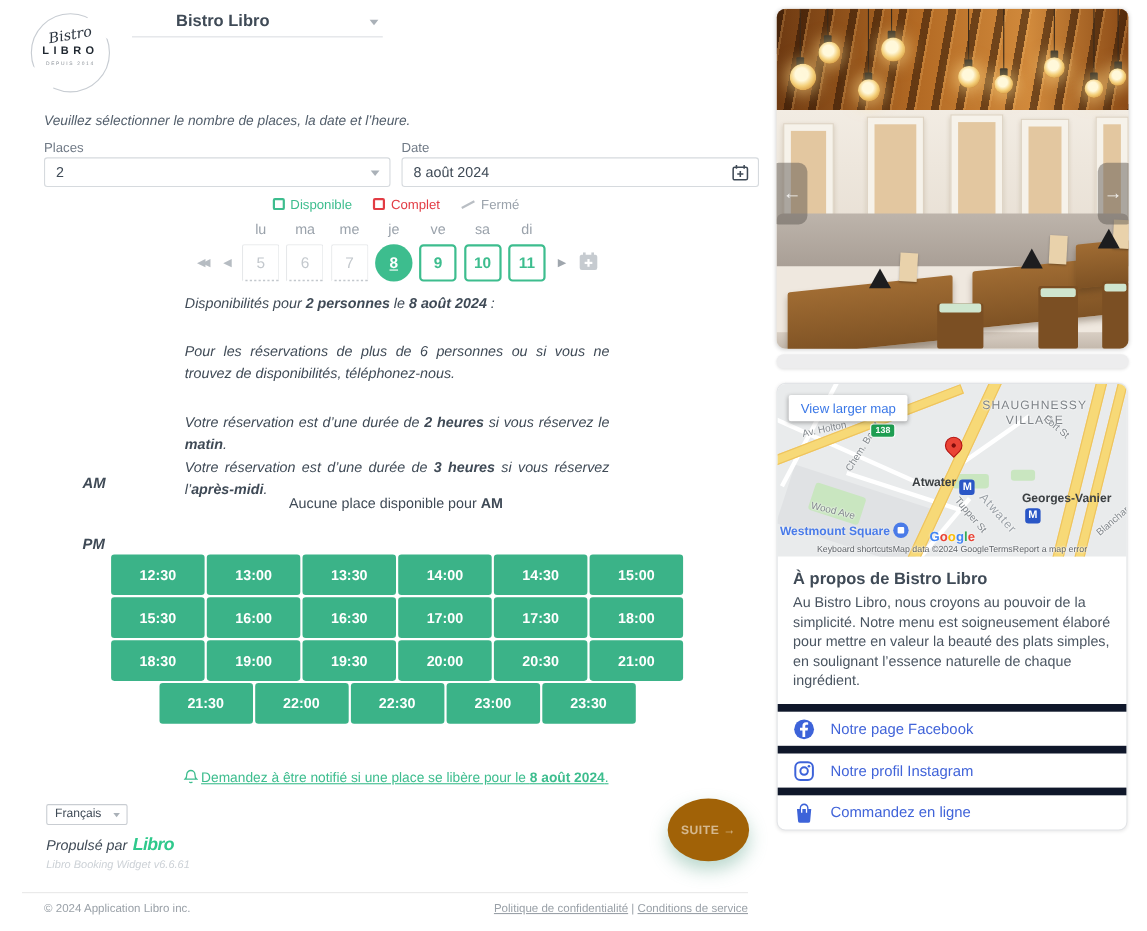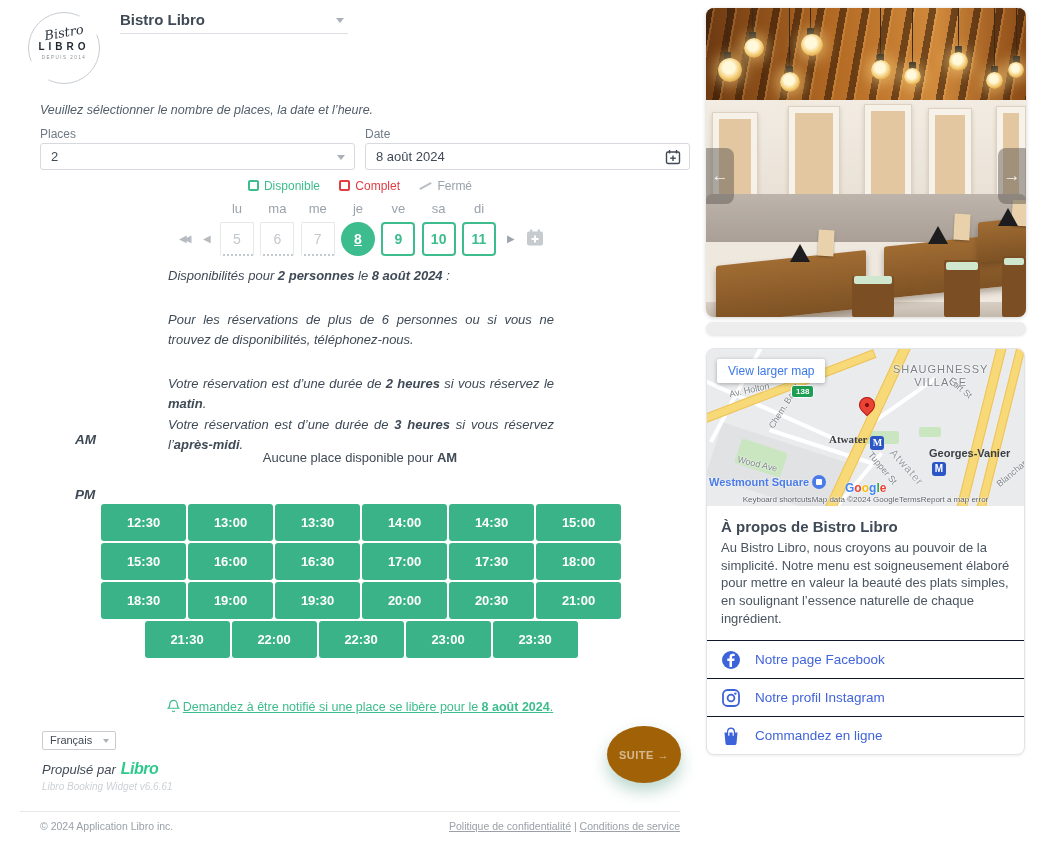--- a/index.html
+++ b/index.html
@@ -12,21 +12,21 @@
 
   
   .logo{left:28px;top:12px;width:72px;height:72px;border:1px solid #c7ccd2;border-radius:50%;text-align:center;background:#fff;}
   .logo .gap1{position:absolute;width:26px;height:10px;background:#fff;right:-4px;top:6px;transform:rotate(35deg);}
   .logo .gap2{position:absolute;width:26px;height:10px;background:#fff;left:-4px;bottom:6px;transform:rotate(35deg);}
   .logo-script{display:block;margin-top:12px;font-family:"DejaVu Serif",serif;font-style:italic;font-size:13px;color:#2c3540;transform:rotate(-10deg);}
   .logo-word{display:block;margin-top:1px;font-size:10px;font-weight:bold;letter-spacing:4px;color:#1f2730;}
   .logo-tag{display:block;margin-top:3px;font-size:4.5px;letter-spacing:1.5px;color:#8a9097;}
 
   .rest-select{left:120px;top:8px;width:228px;height:26px;border-bottom:1px solid #dcdfe3;cursor:pointer;}
-  .rest-name{font-size:15px;font-weight:bold;color:#3f4a56;line-height:24px;}
+  .rest-name{font-size:15px;font-weight:bold;color:#3f4a56;line-height:24px;margin-left:40px;}
   .caret{position:absolute;width:0;height:0;border-left:4px solid transparent;border-right:4px solid transparent;border-top:5px solid #aab1b8;}
   .rest-select .caret{right:4px;top:10px;}
   .addr{left:120px;top:41px;font-size:12.5px;font-style:italic;color:#4e5a68;line-height:15.5px;}
 
   .instruction{left:40px;top:103px;font-size:12.5px;font-style:italic;color:#525e6b;}
 
   .field-label{font-size:12px;color:#707a86;}
   .pl-label{left:40px;top:127px;}
   .dt-label{left:365px;top:127px;}
   .input{height:27px;border:1px solid #d6dade;border-radius:3px;background:#fff;font-size:13px;color:#3f4a56;line-height:25px;padding:0 10px;cursor:pointer;}
@@ -128,21 +128,21 @@
   .pin{position:absolute;width:16px;height:16px;background:#ea4335;border-radius:50% 50% 50% 0;transform:rotate(-45deg);border:1px solid #b31412;}
   .pin::after{content:"";position:absolute;left:5px;top:5px;width:4px;height:4px;background:#7e0d0b;border-radius:50%;}
   .viewlarger{position:absolute;left:10px;top:10px;background:#fff;border-radius:2px;box-shadow:0 1px 4px rgba(0,0,0,.3);padding:5px 11px;font-size:12px;color:#3b78e7;cursor:pointer;}
   .glogo{position:absolute;left:138px;bottom:11px;font-size:12px;font-weight:bold;text-shadow:0 0 2px #fff;cursor:pointer;}
   .map-attr{position:absolute;left:0;bottom:0;width:100%;display:flex;justify-content:center;padding:2px 6px;font-size:8px;color:#5f6368;text-shadow:0 0 2px #fff,0 0 2px #fff;}
   .map-attr span{cursor:pointer;}
 
   .about{padding:12px 14px 13px 14px;}
   .about h3{margin:0 0 4px 0;font-size:15px;color:#3f4a56;}
   .about p{margin:0;font-size:13px;line-height:1.36;color:#4a5561;}
-  .link-row{border-top:1px solid #0f172a;height:38px;display:flex;align-items:center;padding:0 14px;cursor:pointer;}
+  .link-row{border-top:7px solid #0f172a;height:38px;display:flex;align-items:center;padding:0 14px;cursor:pointer;}
   .link-row .lbl{font-size:13.5px;color:#4164d9;margin-left:14px;}
 </style>
 </head>
 <body>
 
 <div class="page">
 
   <div class="left">
 
     <div class="abs logo">
@@ -387,21 +387,21 @@
       <div class="maplbl" style="left:22px;top:36px;transform:rotate(-12deg);">Av. Holton</div>
       <div class="maplbl" style="left:52px;top:52px;transform:rotate(-58deg);">Chem. Barat</div>
       <div class="rtbadge" style="left:84px;top:36px;">138</div>
       <div class="maplbl" style="left:240px;top:34px;transform:rotate(40deg);">Fort St</div>
       <div class="maplbl" style="left:30px;top:110px;transform:rotate(14deg);">Wood Ave</div>
       <div class="maplbl" style="left:156px;top:114px;transform:rotate(50deg);">Tupper St</div>
       <div class="maplbl" style="left:178px;top:112px;transform:rotate(48deg);font-size:11px;color:#9aa0a6;letter-spacing:1px;">Atwater</div>
       <div class="maplbl" style="left:286px;top:118px;transform:rotate(-40deg);">Blanchard</div>
 
       <div class="pin" style="left:152px;top:48px;"></div>
-      <div class="stn" style="position:absolute;left:122px;top:84px;font-family:Liberation Serif, serif;"><span>Atwater</span><span class="mbadge">M</span></div>
+      <div class="stn" style="position:absolute;left:122px;top:84px;"><span>Atwater</span><span class="mbadge">M</span></div>
       <div class="stn" style="position:absolute;left:222px;top:98px;"><span>Georges-Vanier</span><span class="mbadge">M</span></div>
       <div class="poi" style="left:2px;top:126px;"><span>Westmount Square</span><span class="pico"></span></div>
 
       <div class="glogo"><span style="color:#4285F4">G</span><span style="color:#EA4335">o</span><span style="color:#FBBC05">o</span><span style="color:#4285F4">g</span><span style="color:#34A853">l</span><span style="color:#EA4335">e</span></div>
 
       <div class="viewlarger">View larger map</div>
 
       <div class="map-attr">
         <span>Keyboard shortcuts</span>
         <span>Map data ©2024 Google</span>

